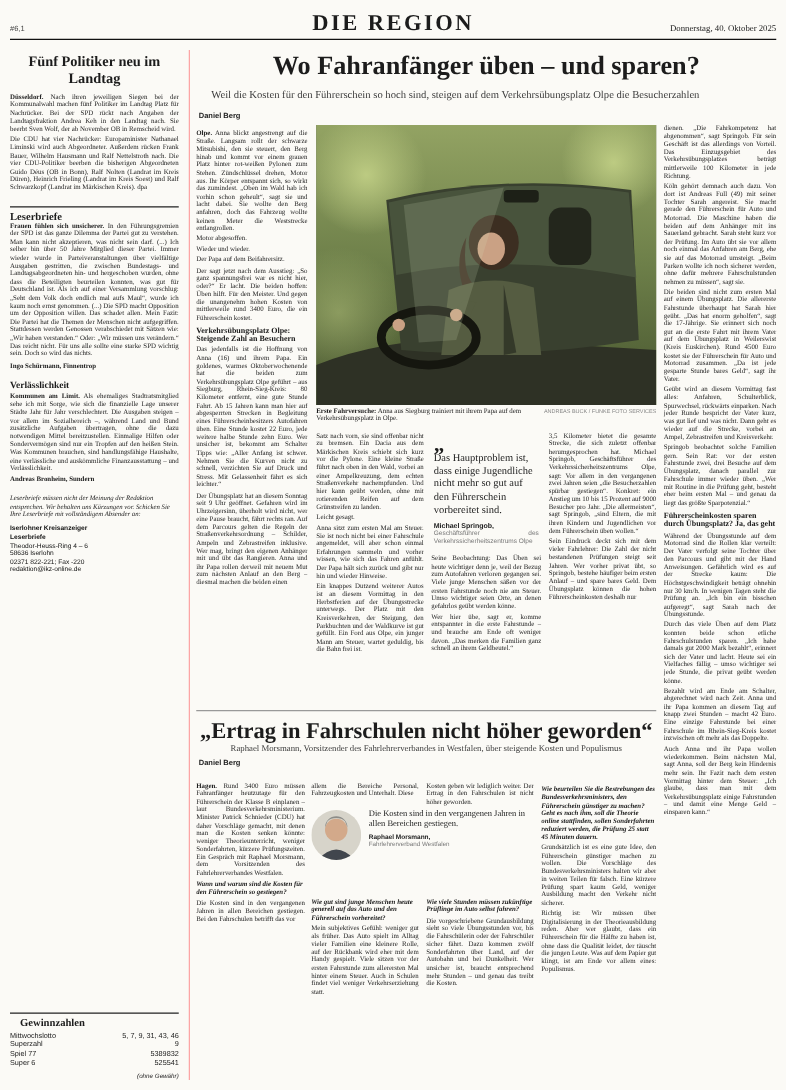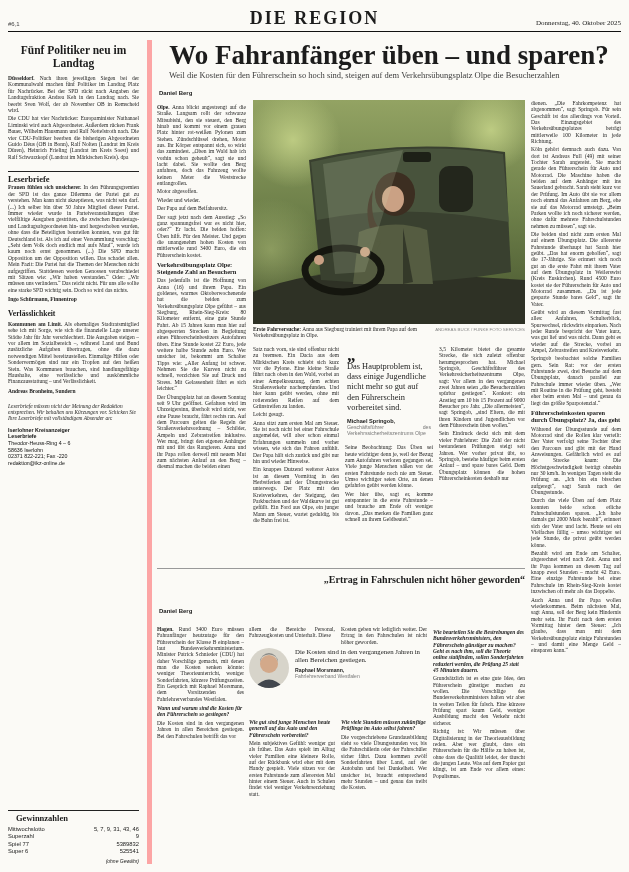--- a/index.html
+++ b/index.html
@@ -7,38 +7,38 @@
   body{background:#e9e7e1;font-family:"Liberation Serif",serif;color:#1c1c1c}
   .page{position:relative;width:629px;height:872px;background:#fbfaf6;overflow:hidden}
 
   
   .hdr{position:absolute;left:8px;top:8px;right:8px;height:24px;border-bottom:1.5px solid #111}
   .hdr .marker{position:absolute;left:0;bottom:4px;font-family:"Liberation Sans",sans-serif;font-size:6px;color:#444}
   .hdr .section{position:absolute;left:50%;transform:translateX(-50%);bottom:2px;font-size:18px;font-weight:bold;letter-spacing:2px}
   .hdr .date{position:absolute;right:0;bottom:4px;font-size:7px;color:#222}
 
   
-  .sidebar{position:absolute;left:8px;top:40px;width:144px;bottom:8px;padding-right:8px;border-right:5px solid #fca5a5;display:flex;flex-direction:column;overflow:hidden}
+  .sidebar{position:absolute;left:8px;top:40px;width:144px;bottom:8px;padding-right:8px;border-right:1px solid #fca5a5;display:flex;flex-direction:column;overflow:hidden}
   .sb-title{font-size:11.5px;font-weight:bold;line-height:12.5px;text-align:center;margin:4px 4px 6px}
   .sb-body{font-size:5.5px;line-height:6.4px;text-align:justify}
   .sb-body p{margin-bottom:2px}
   .sec-head{margin-top:9px;border-top:1.2px solid #222;padding-top:2px;font-size:8.5px;font-weight:bold}
   .letter-title{font-size:7.6px;font-weight:bold;line-height:8.6px;margin:4px 0 2px}
   .sig{font-weight:bold;font-size:5.5px;margin:1px 0 4px}
   .note{font-style:italic;font-size:5.4px;line-height:6.3px;margin-top:5px;color:#222}
   .addr{font-family:"Liberation Sans",sans-serif;font-size:5.3px;line-height:6.6px;margin-top:5px;color:#111}
   .addr .a1{font-weight:bold}
   .lottery{margin-top:auto;border-top:1.2px solid #222;padding-top:2px}
   .lot-head{margin:0 8px 3px;border-top:none;padding-top:0}
   .lot-row{display:flex;justify-content:space-between;font-size:5.8px;line-height:7.6px;font-family:"Liberation Sans",sans-serif}
   .disc{text-align:right;font-size:5px;font-style:italic;margin-top:2px;font-family:"Liberation Sans",sans-serif}
 
   
   .main{position:absolute;left:157px;top:40px;width:464px;height:824px}
-  .headline{position:absolute;top:0;left:0;width:100%;text-align:center;font-size:27px;font-weight:bold}
+  .headline{position:absolute;top:0;left:0;width:100%;text-align:center;font-size:21px;font-weight:bold}
   .subdeck{position:absolute;top:30px;left:12px;width:440px;font-size:8.5px;color:#3c3c3c}
   .byline{position:absolute;top:50px;left:2px;font-size:6px;font-weight:bold;font-family:"Liberation Sans",sans-serif}
   .acol{position:absolute;font-size:5.5px;line-height:6.35px;text-align:justify;overflow:hidden}
   .acol p{margin-bottom:2px}
   .subh{font-weight:bold;font-size:6.4px;line-height:7.2px;margin:3px 0 2px;text-align:left}
   .q-it{font-style:italic;font-weight:bold;text-align:left;margin:3px 0 2px}
   .col1{left:0;top:64px;width:89px;height:458px}
   .col2{left:96px;top:306px;width:86px;height:216px}
   .col3{left:188px;top:306px;width:88px;height:216px}
   .col4{left:282px;top:306px;width:86px;height:216px}
@@ -48,21 +48,21 @@
   .capline{display:flex;justify-content:space-between;gap:6px;margin-top:2px;align-items:baseline}
   .caption{font-size:5.5px;line-height:6.4px}
   .cap-lead{font-weight:bold}
   .credit{font-family:"Liberation Sans",sans-serif;font-size:4.4px;color:#888;white-space:nowrap}
   .pullquote{padding:4px 2px 5px;margin-bottom:3px}
   .pq-mark{display:block;font-size:17px;font-weight:bold;line-height:12px;height:12px}
   .pq-text{font-size:8.4px;line-height:10.2px;color:#222;text-align:left}
   .pq-name{margin-top:5px;font-weight:bold;font-size:5.6px;font-family:"Liberation Sans",sans-serif}
   .pq-role{font-size:5.2px;color:#777;font-family:"Liberation Sans",sans-serif;line-height:6px}
   .rule2{position:absolute;left:0;top:528px;width:368px;border-top:1px solid #999}
-  .a2-headline{position:absolute;top:534px;left:0;width:368px;text-align:right;font-size:10px;font-weight:bold}
+  .a2-headline{position:absolute;top:534px;left:0;width:368px;text-align:center;font-size:18px;font-weight:bold}
   .a2-subdeck{position:absolute;top:555px;left:4px;width:360px;text-align:center;font-size:7px;color:#3c3c3c}
   .a2-byline{top:568px}
   .colA{left:0;top:586px;width:87px;height:238px}
   .colBtop{left:92px;top:586px;width:86px;height:20px}
   .colCtop{left:184px;top:586px;width:86px;height:20px}
   .colBlow{left:92px;top:676px;width:86px;height:148px}
   .colClow{left:184px;top:676px;width:86px;height:148px}
   .colD{left:276px;top:586px;width:92px;height:238px}
   .insert{position:absolute;left:92px;top:608px;width:178px;height:64px;display:flex;gap:6px}
   .insert .pic{width:40px;height:40px;border-radius:50%;overflow:hidden;flex:none}
@@ -220,20 +220,21 @@
       <div class="subh">Führerscheinkosten sparen durch Übungsplatz? Ja, das geht</div>
       <p>Während der Übungsstunde auf dem Motorrad sind die Rollen klar verteilt: Der Vater verfolgt seine Tochter über den Parcours und gibt mit der Hand Anweisungen. Gefährlich wird es auf der Strecke kaum: Die Höchstgeschwindigkeit beträgt ohnehin nur 30 km/h. In wenigen Tagen steht die Prüfung an. „Ich bin ein bisschen aufgeregt“, sagt Sarah nach der Übungsstunde.</p>
       <p>Durch das viele Üben auf dem Platz konnten beide schon etliche Fahrschulstunden sparen. „Ich habe damals gut 2000 Mark bezahlt“, erinnert sich der Vater und lacht. Heute sei ein Vielfaches fällig – umso wichtiger sei jede Stunde, die privat geübt werden könne.</p>
       <p>Bezahlt wird am Ende am Schalter, abgerechnet wird nach Zeit. Anna und ihr Papa kommen an diesem Tag auf knapp zwei Stunden – macht 42 Euro. Eine einzige Fahrstunde bei einer Fahrschule im Rhein-Sieg-Kreis kostet inzwischen oft mehr als das Doppelte.</p>
       <p>Auch Anna und ihr Papa wollen wiederkommen. Beim nächsten Mal, sagt Anna, soll der Berg kein Hindernis mehr sein. Ihr Fazit nach dem ersten Vormittag hinter dem Steuer: „Ich glaube, dass man mit dem Verkehrsübungsplatz einige Fahrstunden – und damit eine Menge Geld – einsparen kann.“</p>
     </div>
 
     <div class="rule2"></div>
 
     <h2 class="a2-headline">„Ertrag in Fahrschulen nicht höher geworden“</h2>
+    <div class="a2-subdeck">Raphael Morsmann, Vorsitzender des Fahrlehrerverbandes in Westfalen, über steigende Kosten und Populismus</div>
     <div class="byline a2-byline">Daniel Berg</div>
 
     <div class="acol colA">
       <p><b>Hagen.</b><span> Rund 3400 Euro müssen Fahranfänger heutzutage für den Führerschein der Klasse B einplanen – laut Bundesverkehrsministerium. Minister Patrick Schnieder (CDU) hat daher Vorschläge gemacht, mit denen man die Kosten senken könnte: weniger Theorieunterricht, weniger Sonderfahrten, kürzere Prüfungszeiten. Ein Gespräch mit Raphael Morsmann, dem Vorsitzenden des Fahrlehrerverbandes Westfalen.</span></p>
       <p class="q-it">Wann und warum sind die Kosten für den Führerschein so gestiegen?</p>
       <p>Die Kosten sind in den vergangenen Jahren in allen Bereichen gestiegen. Bei den Fahrschulen betrifft das vor</p>
     </div>
 
     <div class="acol colBtop">
       <p>allem die Bereiche Personal, Fahrzeugkosten und Unterhalt. Diese</p>

